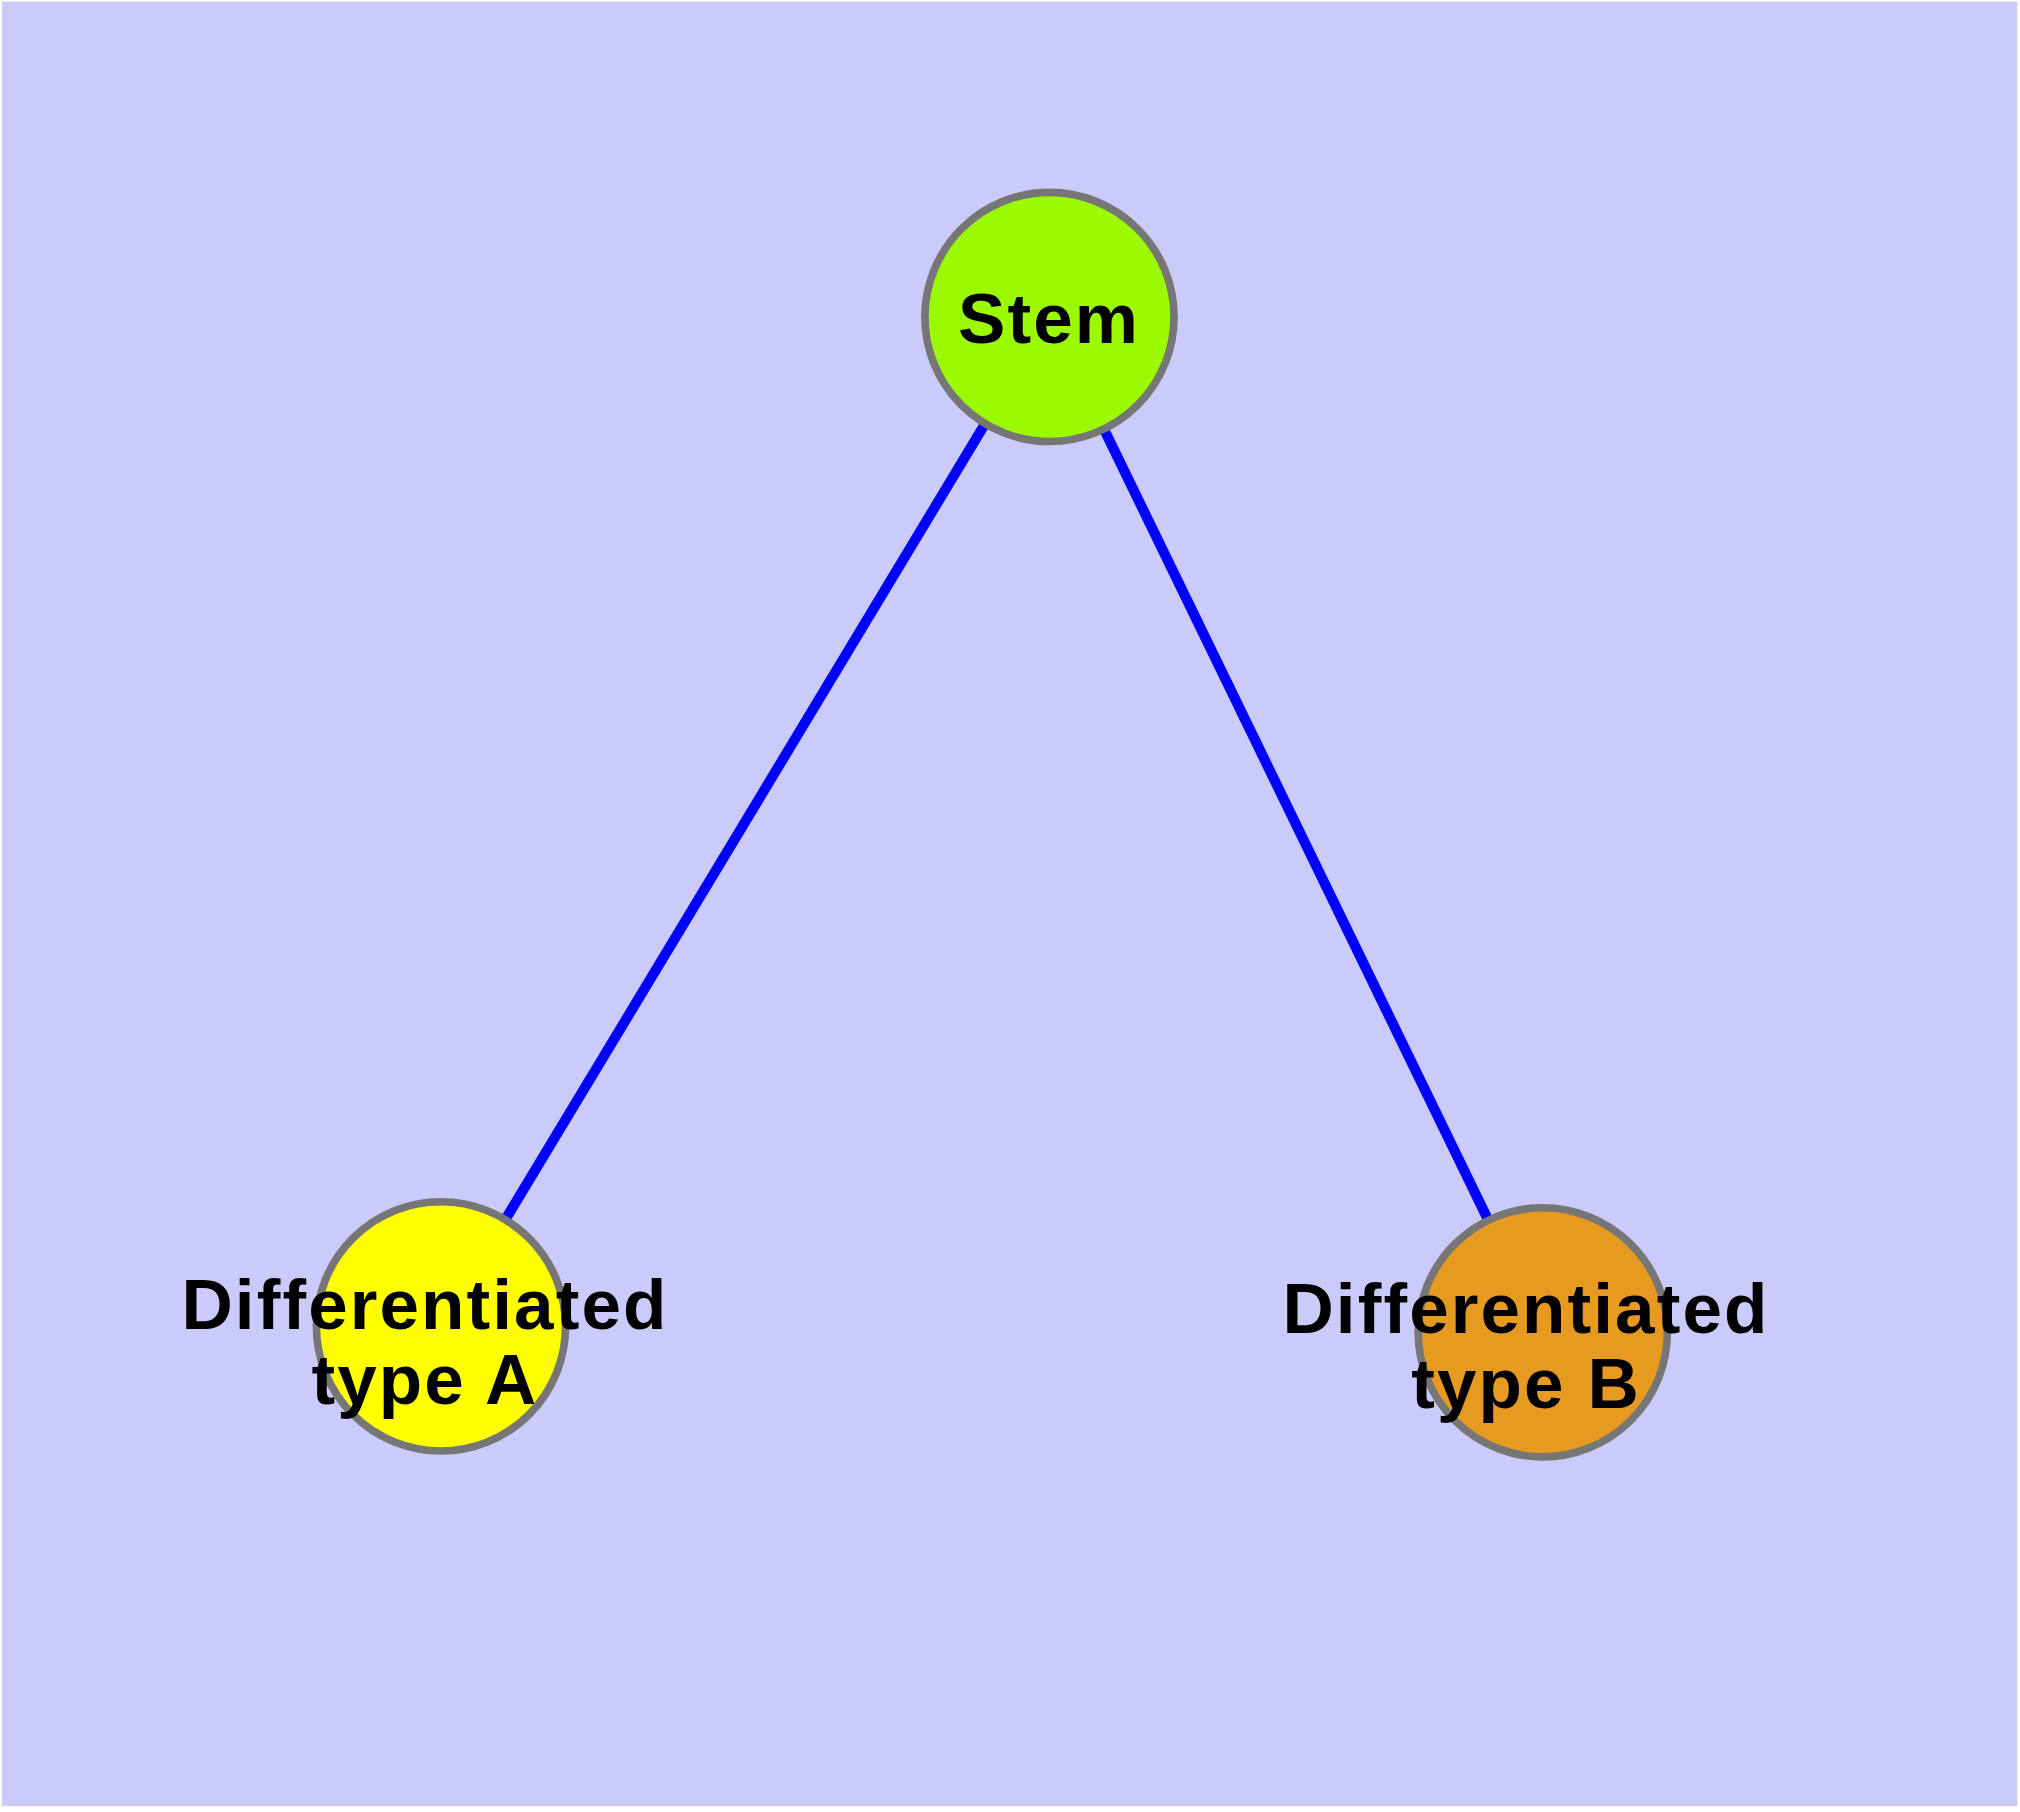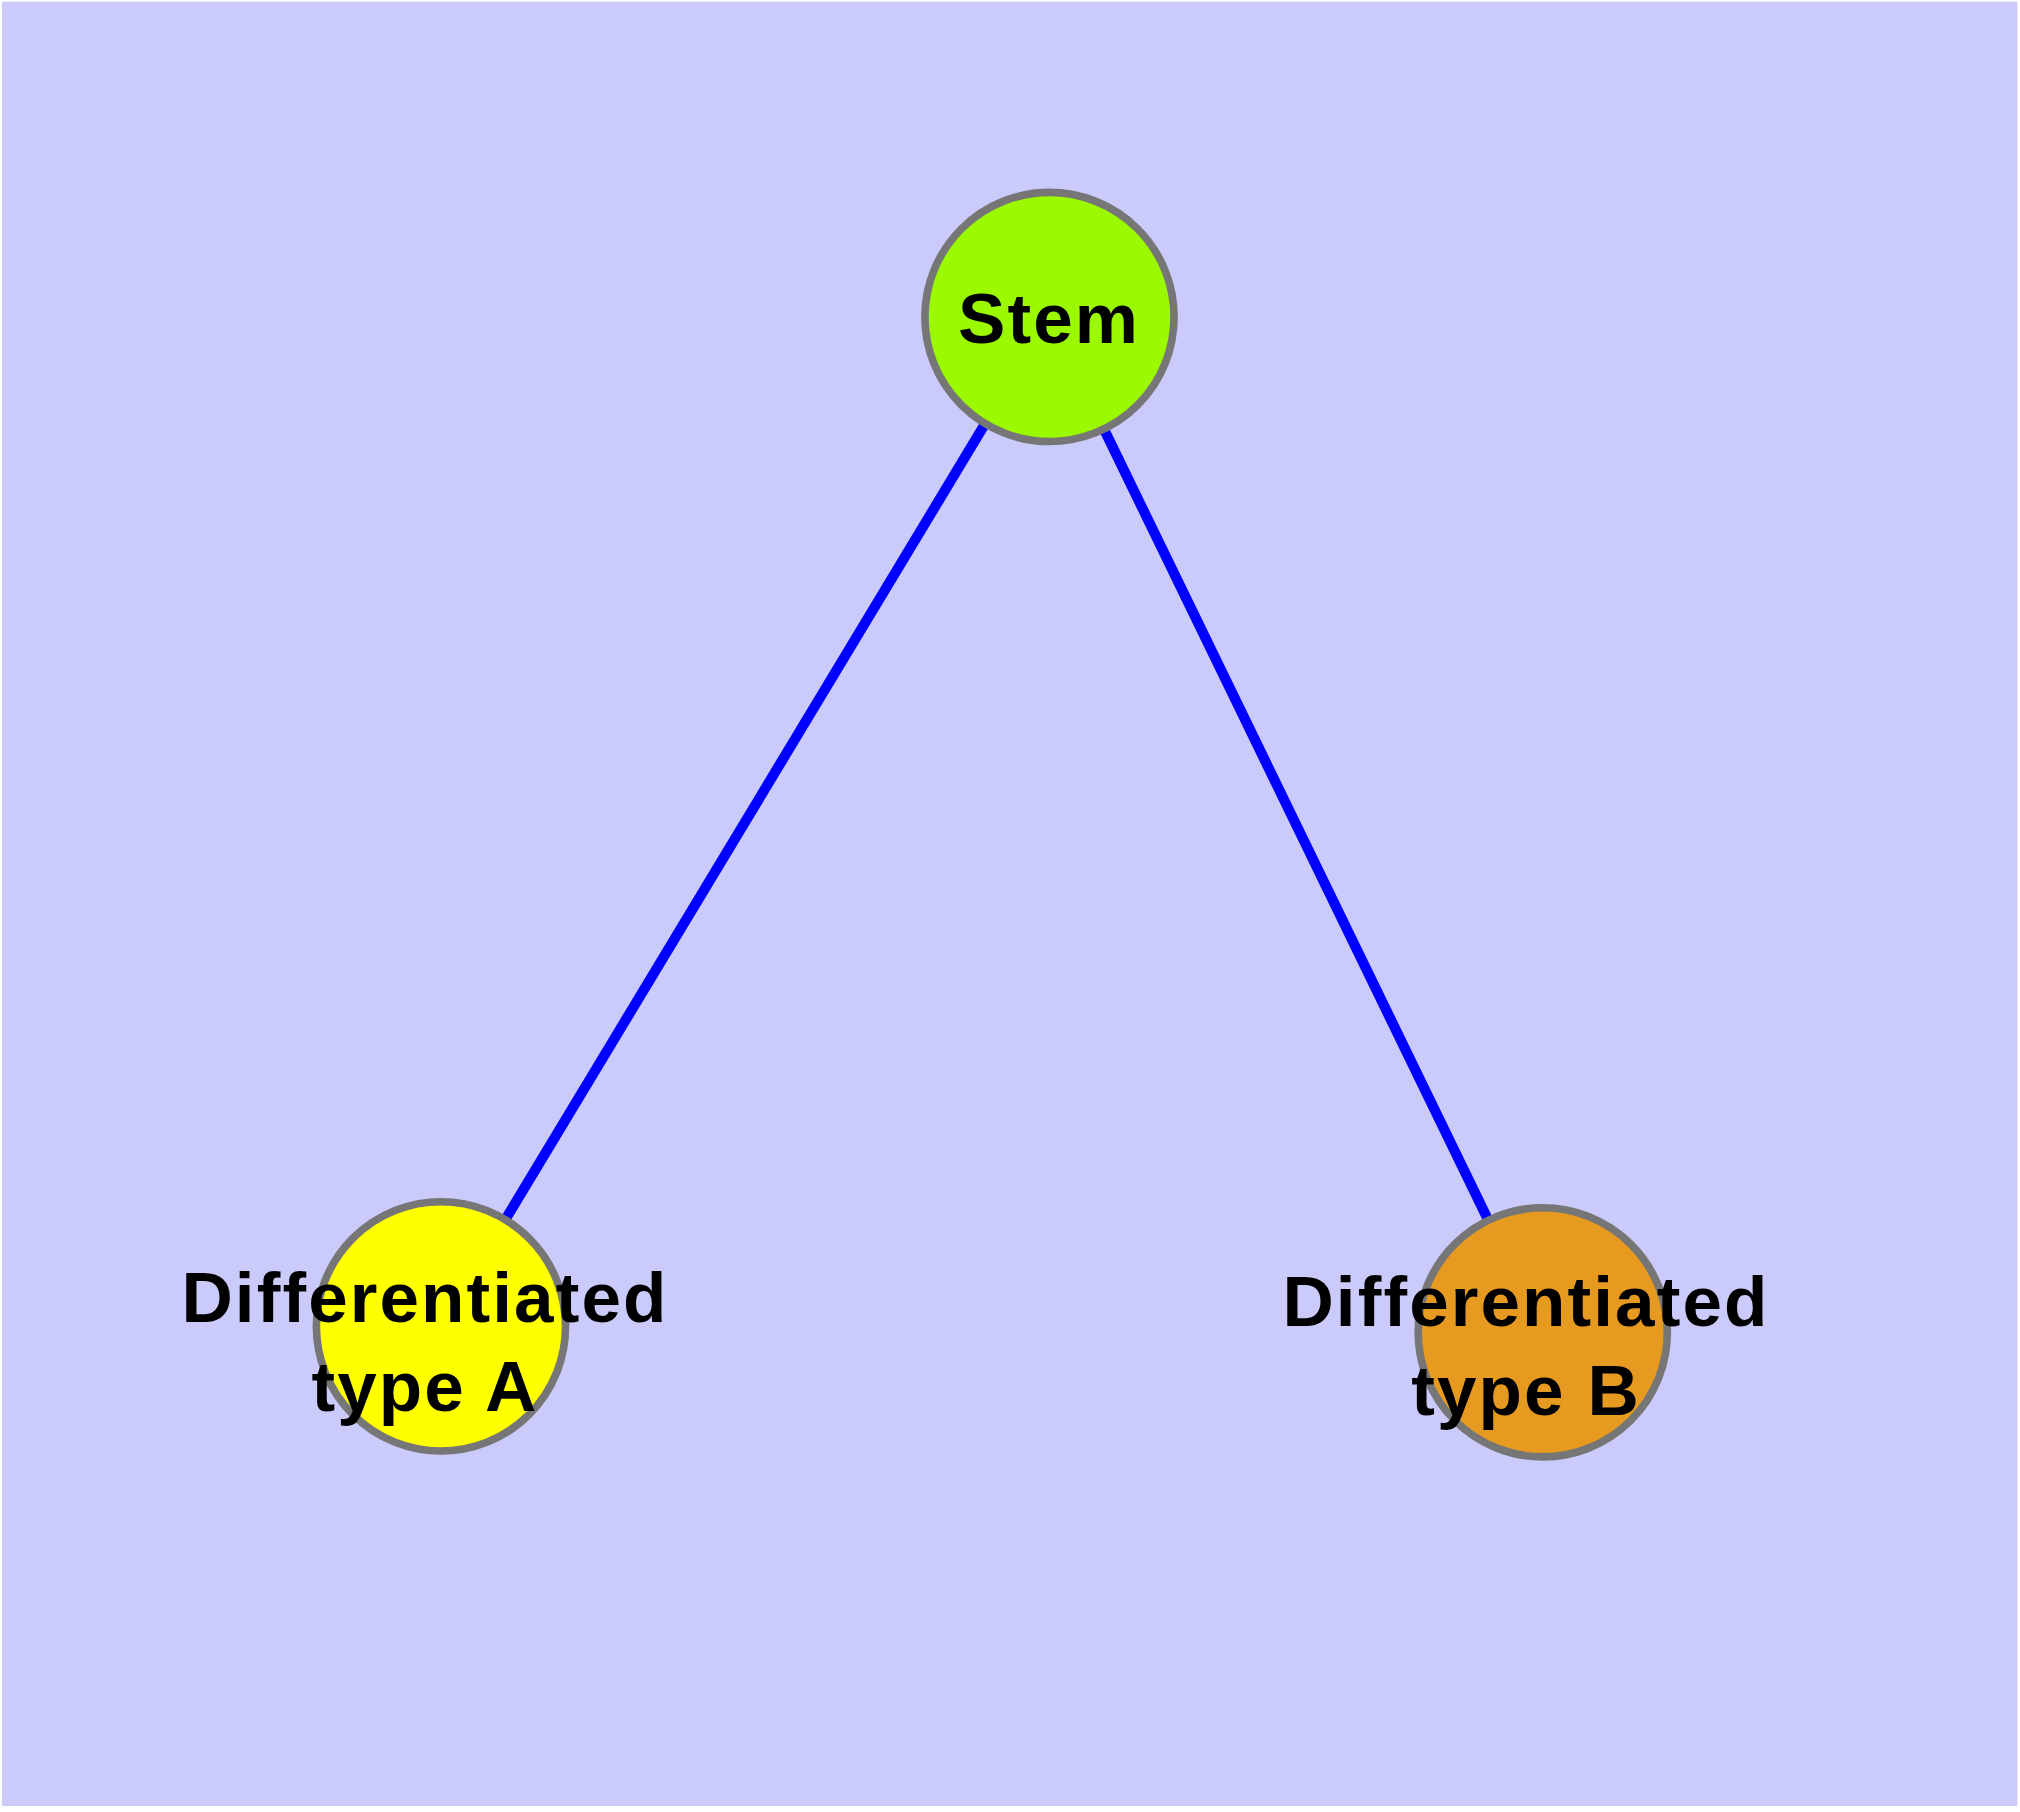--- a/index.html
+++ b/index.html
@@ -25,21 +25,21 @@
   }
   .node-label {
     position: absolute;
     transform: translate(-50%, -50%);
     color: #000000;
     font-weight: bold;
     font-size: 71px;
     letter-spacing: 2.1px;
     text-align: center;
     white-space: pre-line;
-    line-height: 89px;
+    line-height: 75px;
   }
   #label-stem  { left: 1049px; top: 318px;  line-height: 81px; text-align: center; }
   #label-a     { left: 425px;  top: 1342px; }
   #label-b     { left: 1526px; top: 1346px; }
 </style>
 </head>
 <body>
 
 <div id="canvas">
 

